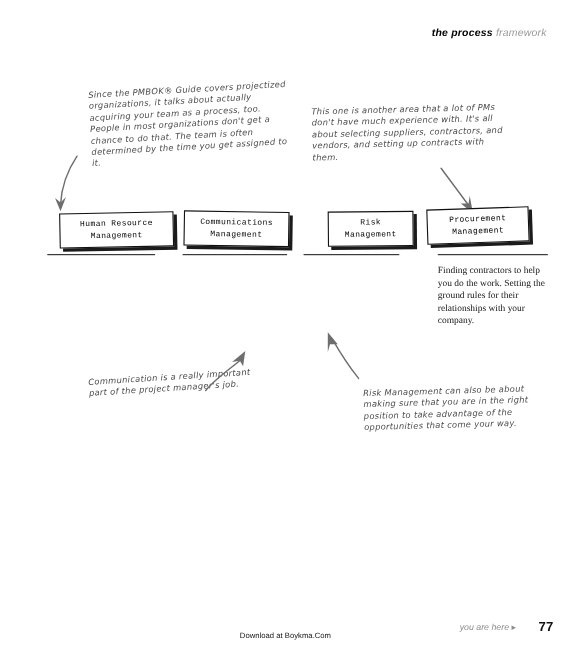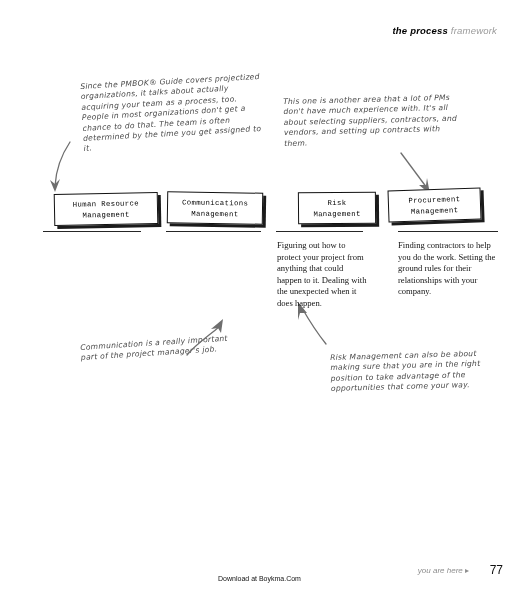--- a/index.html
+++ b/index.html
@@ -92,21 +92,21 @@
     font-size:7px;color:#111;
   }
   .footer-here{
     position:absolute;right:50px;top:566px;
     font-family:"Liberation Sans","DejaVu Sans",sans-serif;
     font-style:italic;font-size:8px;color:#8d8d8d;white-space:nowrap;padding-left:48px;
   }
   .footer-page{
     position:absolute;right:16px;top:563px;
     font-family:"Liberation Sans","DejaVu Sans",sans-serif;
-    font-weight:normal;font-size:12px;color:#111;
+    font-weight:bold;font-size:12px;color:#111;
   }
 </style>
 </head>
 <body>
 
 <div class="page">
 
   <div class="header">
     <span class="bold">the process</span><span class="gray"> framework</span>
   </div>
@@ -151,20 +151,19 @@
   <div class="box box-proc">
     <div>Procurement</div>
     <div>Management</div>
   </div>
 
   <div class="rule r1"></div>
   <div class="rule r2"></div>
   <div class="rule r3"></div>
   <div class="rule r4"></div>
 
-  <div class="col c3">Figuring out how to protect your project from anything that could happen to it. Dealing with the unexpected when it does happen.</div>
   <div class="col c4">Finding contractors to help you do the work. Setting the ground rules for their relationships with your company.</div>
 
   <div class="footer-dl">Download at Boykma.Com</div>
   <div class="footer-here">you are here ▸</div>
   <div class="footer-page">77</div>
 
 </div>
 
 </body></html>

